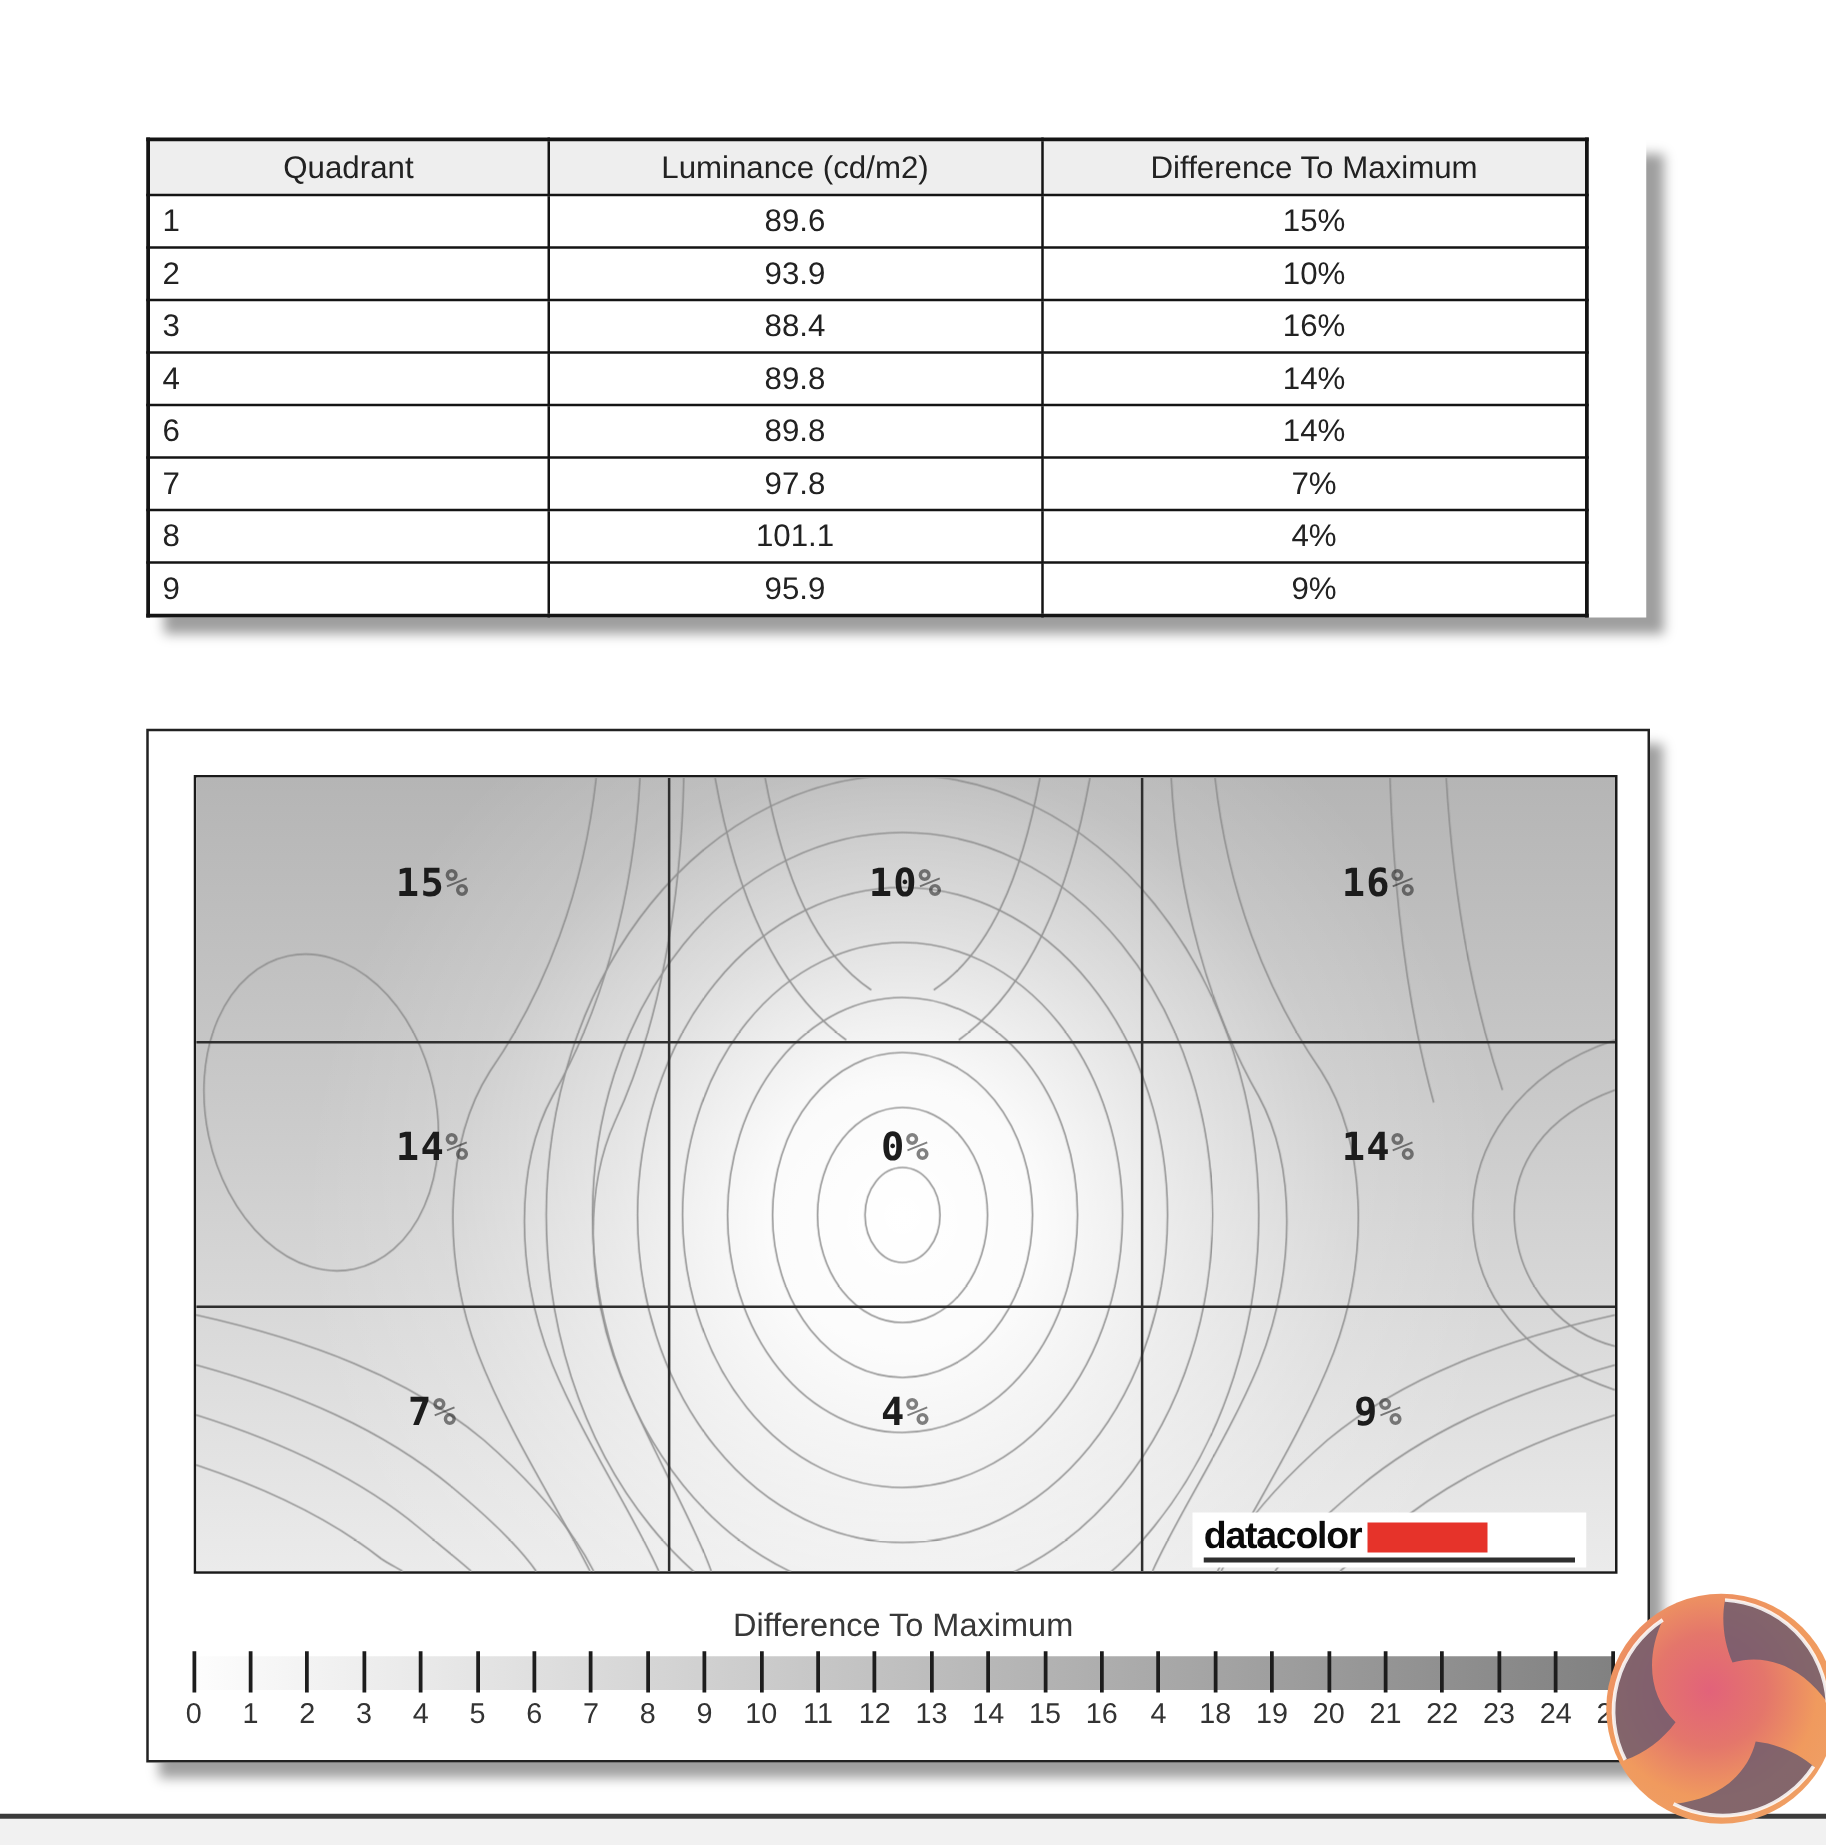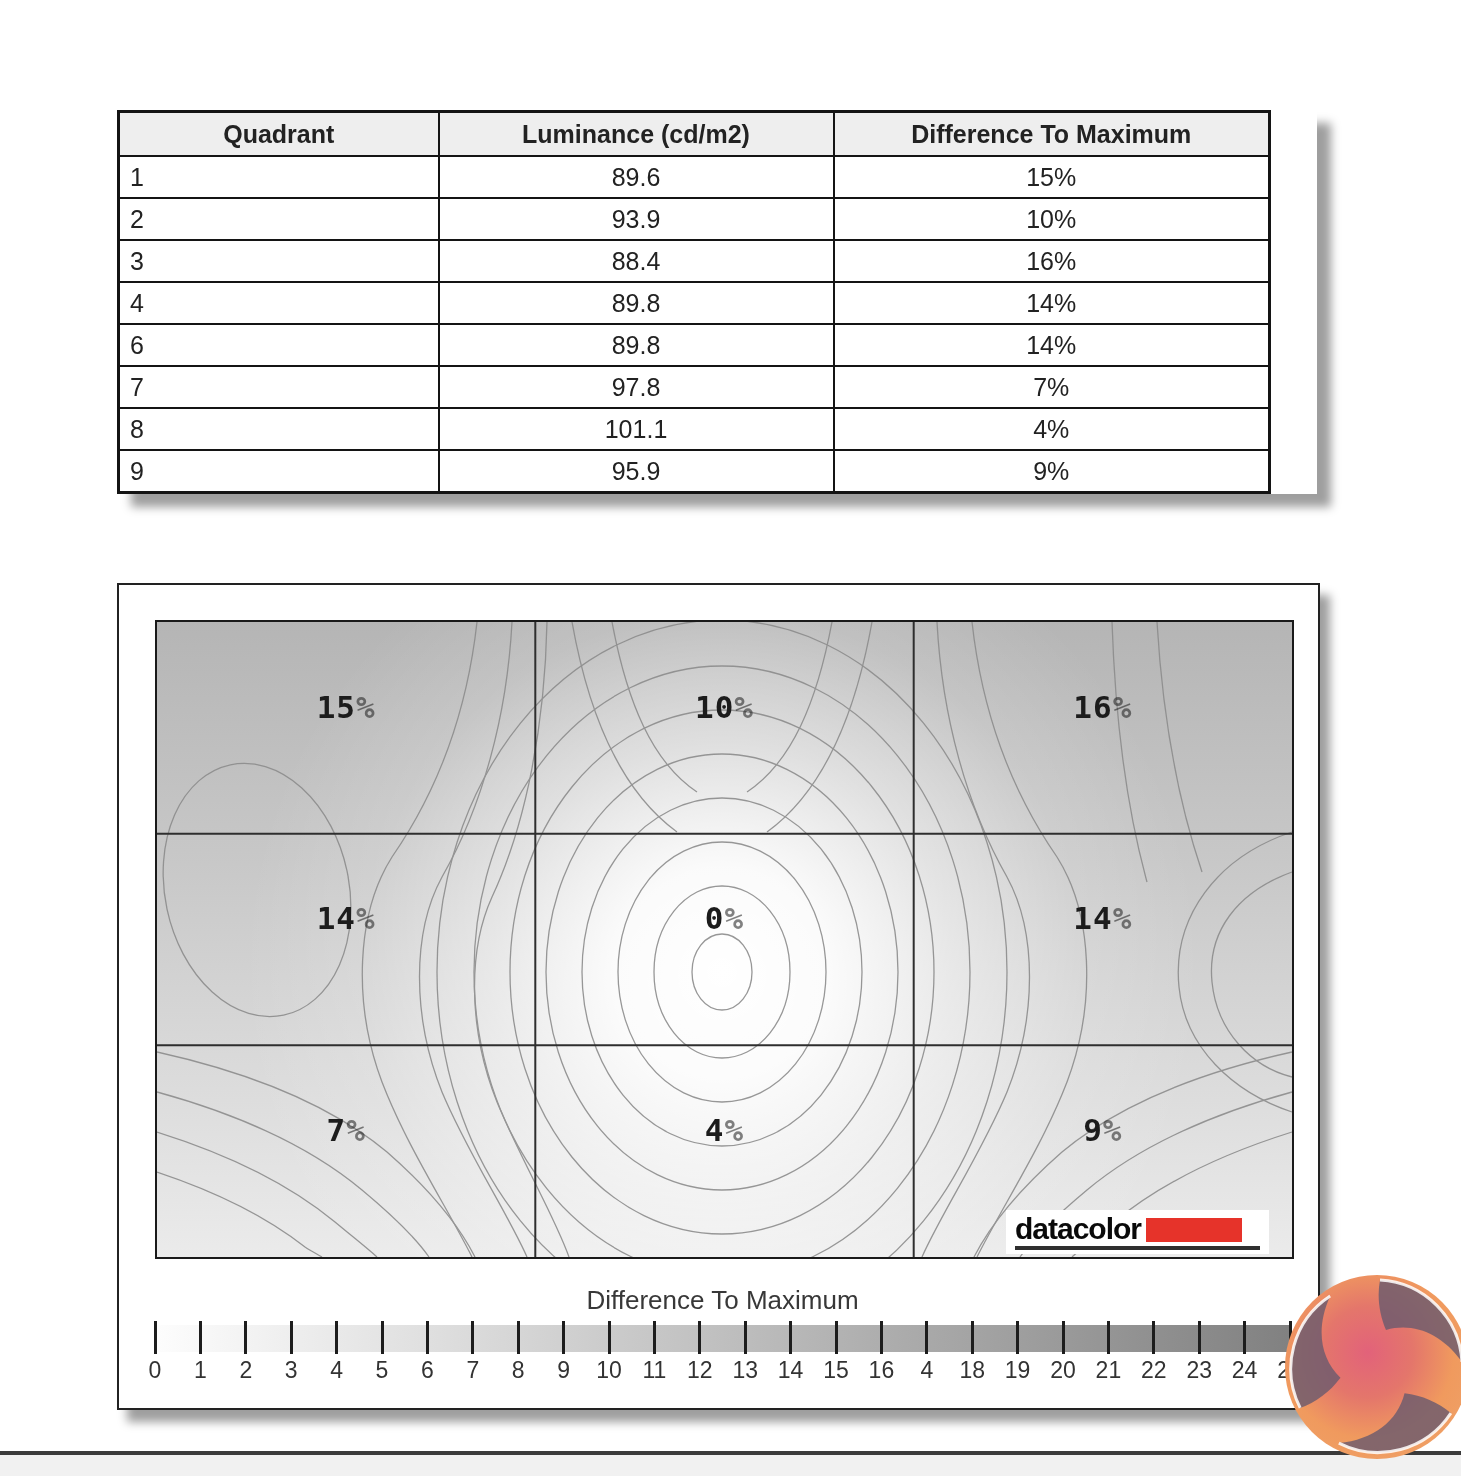--- a/index.html
+++ b/index.html
@@ -9,21 +9,21 @@
   
   .page-title{position:absolute;left:117px;top:22px;font-size:30px;font-weight:600;
               color:#0d0d0d;letter-spacing:0;}
 
   
   .table-card{position:absolute;left:117px;top:110px;width:1200px;background:#fff;
               box-shadow:14px 13px 9px rgba(0,0,0,0.38);}
   table.lum{border-collapse:collapse;width:1151px;table-layout:fixed;background:#fff;
             border:3px solid #141414;}
   table.lum col.c1{width:320px;} table.lum col.c2{width:395px;} table.lum col.c3{width:436px;}
-  table.lum th{background:#eeeeee;font-weight:700;font-size:25px;color:#222;height:40px;
+  table.lum th{background:#eeeeee;font-weight:400;font-size:25px;color:#222;height:40px;
                border:2px solid #141414;text-align:center;}
   table.lum td{font-size:25px;color:#222;height:38px;border:2px solid #141414;}
   table.lum td.left{text-align:left;padding-left:10px;}
   table.lum td.center{text-align:center;}
 
   
   .plot-card{position:absolute;left:117px;top:583px;width:1203px;height:827px;background:#fff;
              border:2px solid #222;box-sizing:border-box;
              box-shadow:10px 12px 9px rgba(0,0,0,0.38);}
   .plot-area{position:absolute;left:36px;top:35px;width:1135px;height:635px;
@@ -31,21 +31,21 @@
   .plot-area svg{position:absolute;left:0;top:0;width:100%;height:100%;display:block;}
 
   .quad-grid{position:absolute;left:0;top:0;width:100%;height:100%;display:grid;
              grid-template-columns:1fr 1fr 1fr;grid-template-rows:1fr 1fr 1fr;}
   .quad-cell{display:flex;align-items:center;justify-content:center;padding-bottom:42px;}
   .quad-label{font-family:"DejaVu Sans Mono",monospace;font-weight:bold;font-size:31px;
               color:#1c1c1c;letter-spacing:1px;}
   .quad-label .qpct{opacity:.55;}
 
   
-  .dc-logo{position:absolute;right:23px;bottom:3px;width:263px;background:#fff;
+  .dc-logo{position:absolute;right:23px;bottom:3px;width:315px;background:#fff;
            padding:5px 9px 4px 9px;box-sizing:border-box;}
   .dc-row{display:flex;align-items:flex-end;}
   .dc-text{font-weight:bold;font-size:30px;line-height:28px;color:#0a0a0a;letter-spacing:-1px;}
   .dc-red{width:96px;height:24px;margin-left:5px;margin-bottom:1px;}
   .dc-underline{height:4px;background:#2f2f2f;margin-top:3px;}
 
   
   .scale-title{position:absolute;left:36px;top:700px;width:1135px;text-align:center;
                font-size:26px;font-weight:500;color:#383838;}
   .scale-bar{position:absolute;left:36px;top:740px;width:1135px;height:27px;

